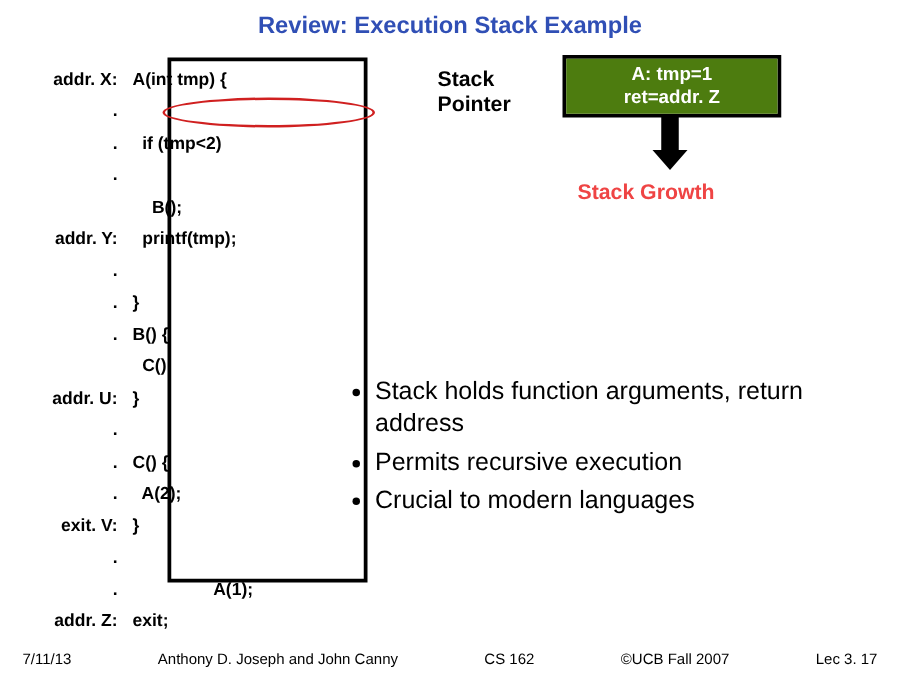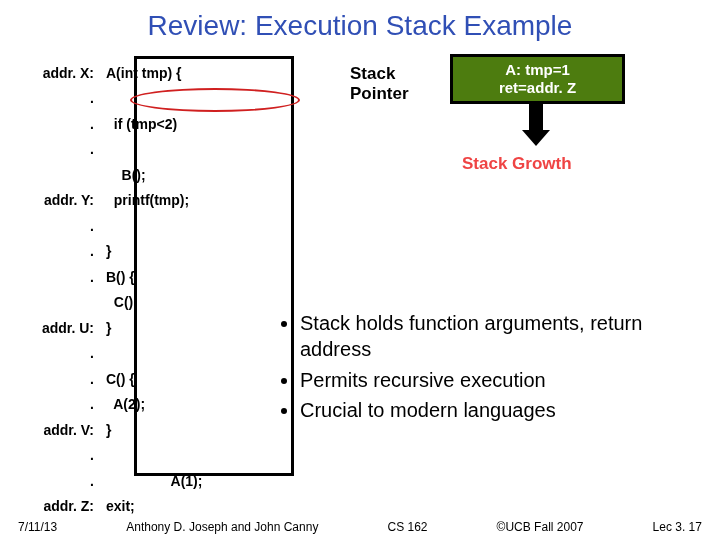--- a/index.html
+++ b/index.html
@@ -6,22 +6,22 @@
   body {
     width: 720px;
     height: 540px;
     background: #ffffff;
     font-family: Arial, Helvetica, sans-serif;
     position: relative;
     overflow: hidden;
   }
   .title {
     text-align: center;
-    font-size: 28px;
-    font-weight: normal;
+    font-size: 19px;
+    font-weight: bold;
     color: #304fb5;
     padding: 10px 0 18px 0;
   }
   .content { position: relative; width: 100%; height: 460px; }
   .codeblock {
     position: absolute;
     left: 32px;
     top: 0;
     width: 235px;
     height: 428px;
@@ -201,21 +201,21 @@
       </div>
       <div class="code-row">
         <div class="dots">.</div>
         <div class="code-col" style="white-space: pre;">C() {</div>
       </div>
       <div class="code-row">
         <div class="dots">.</div>
         <div class="code-col" style="white-space: pre;">  A(2);</div>
       </div>
       <div class="code-row">
-        <div class="addr-col">addr. V:</div>
+        <div class="addr-col">exit. V:</div>
         <div class="code-col" style="white-space: pre;">}</div>
       </div>
       <div class="code-row">
         <div class="dots">.</div>
         <div class="code-col" style="white-space: pre;"></div>
       </div>
       <div class="code-row">
         <div class="dots">.</div>
         <div class="code-col" style="white-space: pre; text-align: center;">A(1);</div>
       </div>

